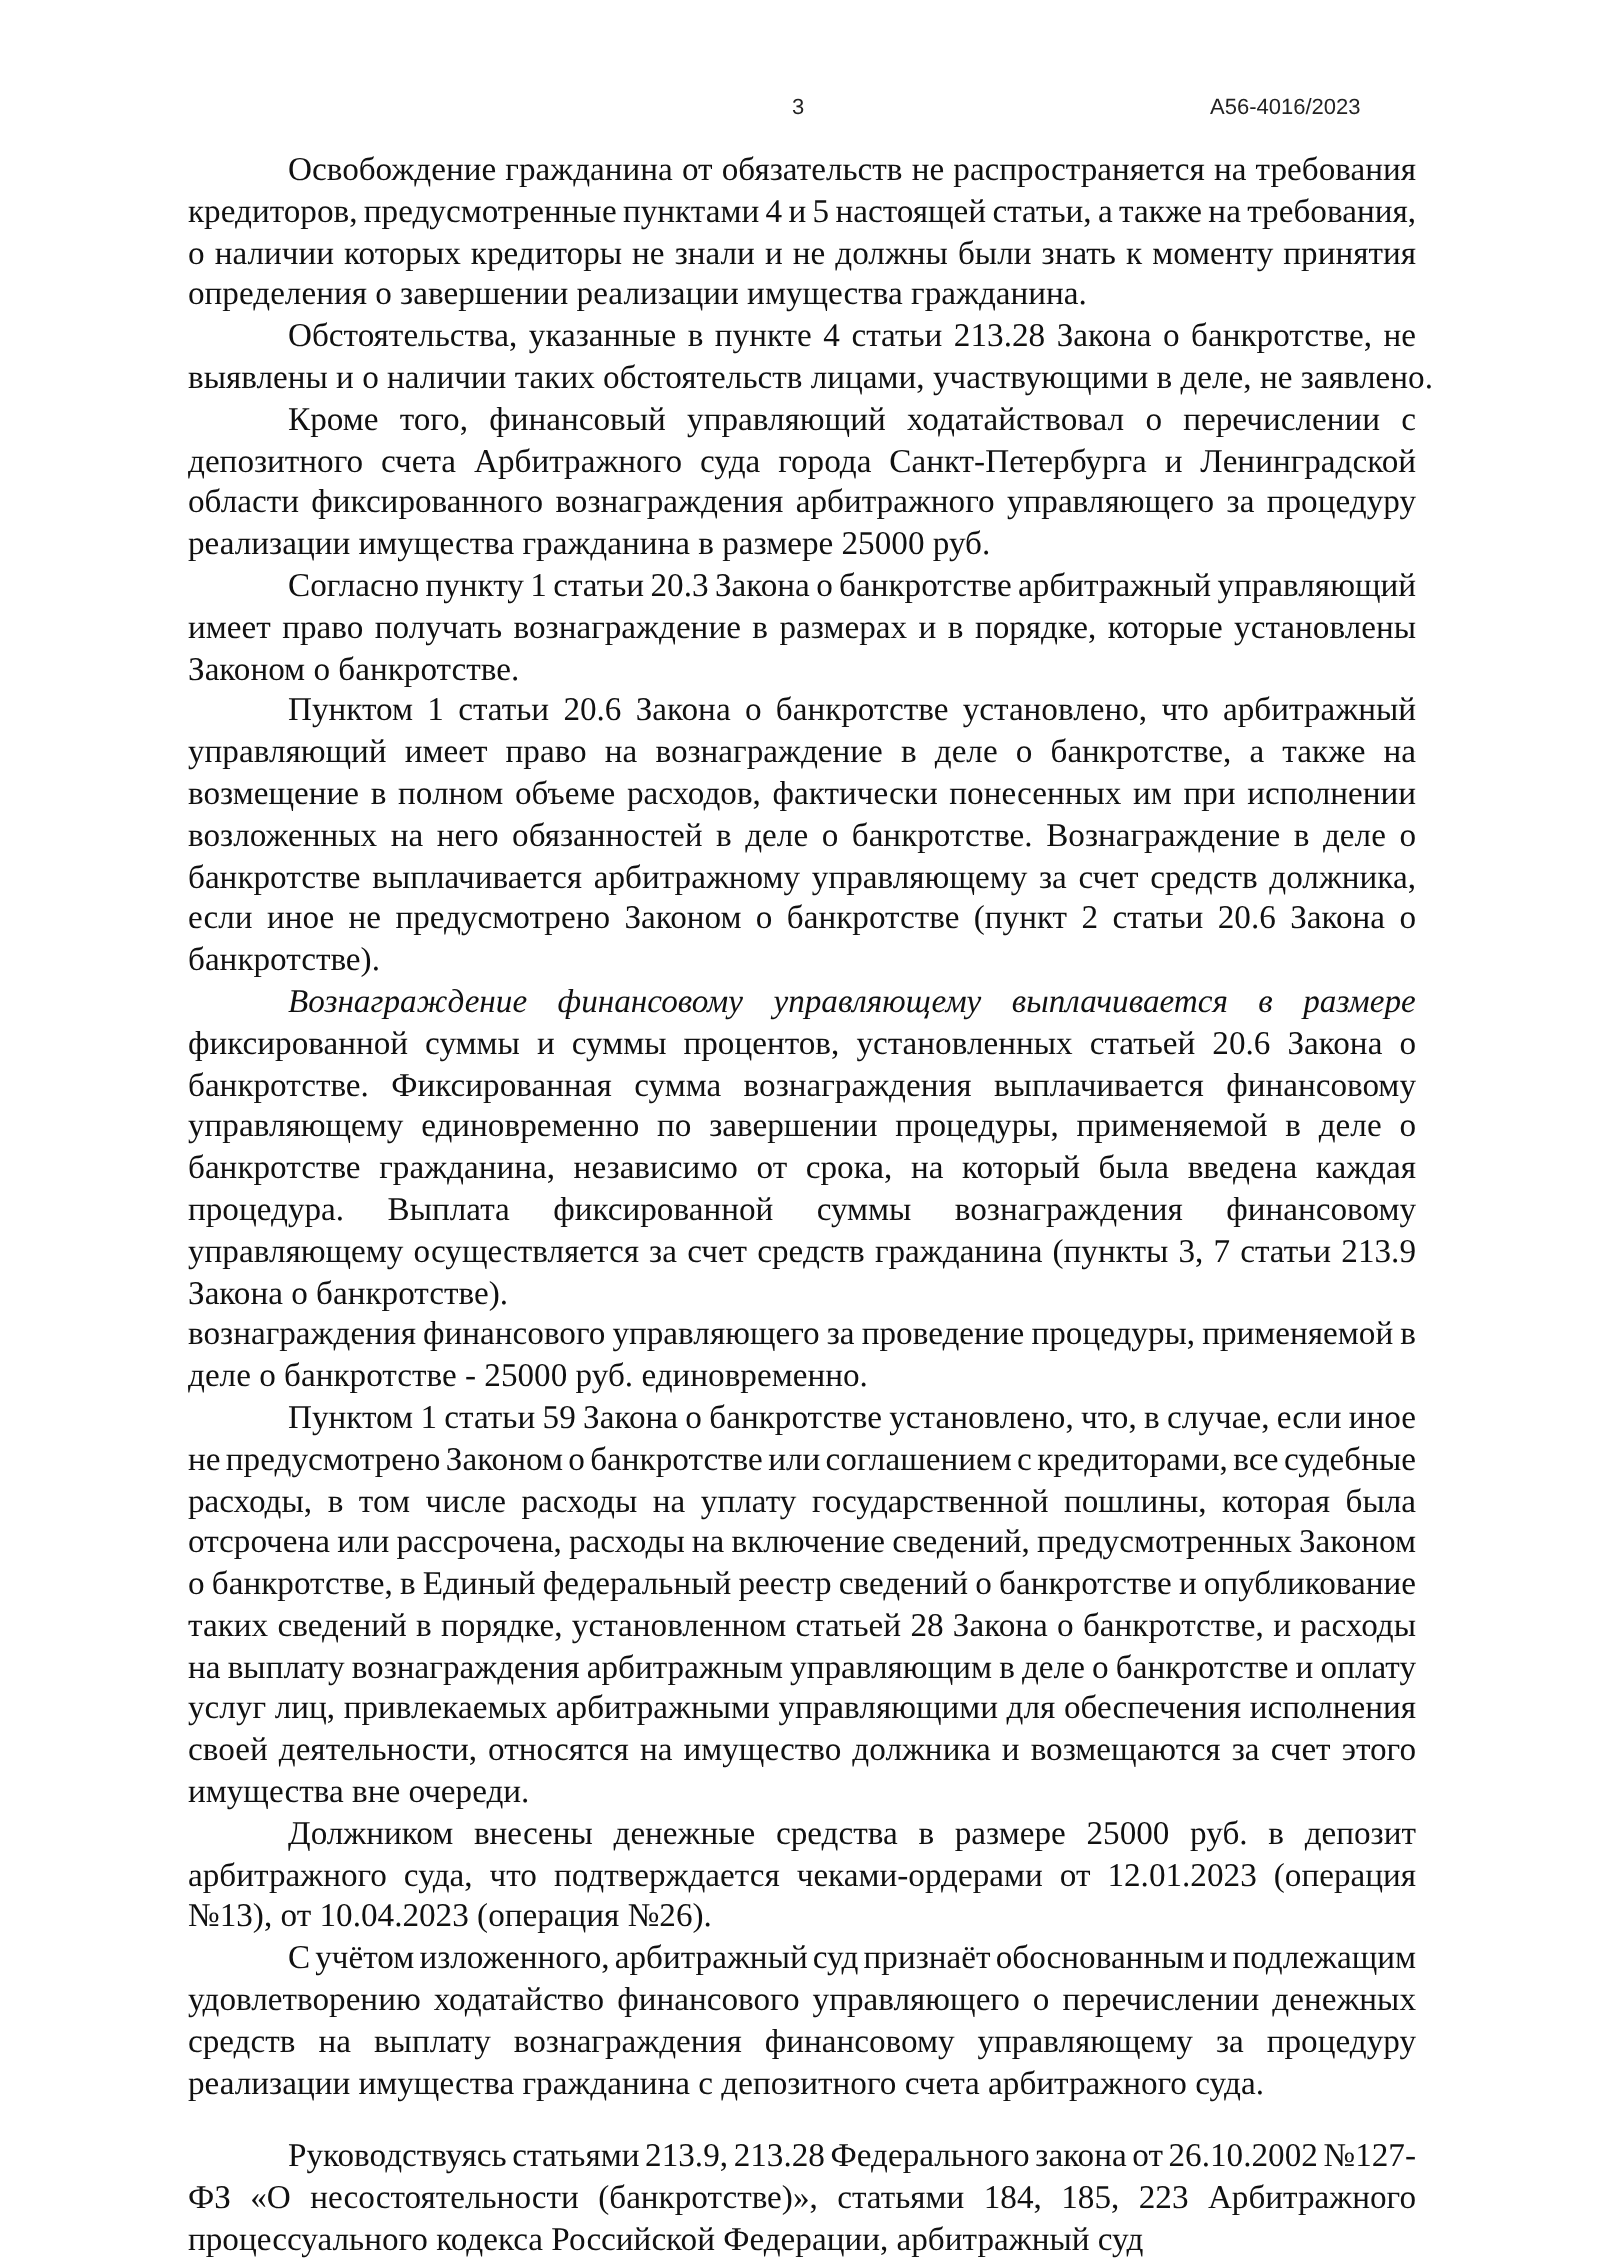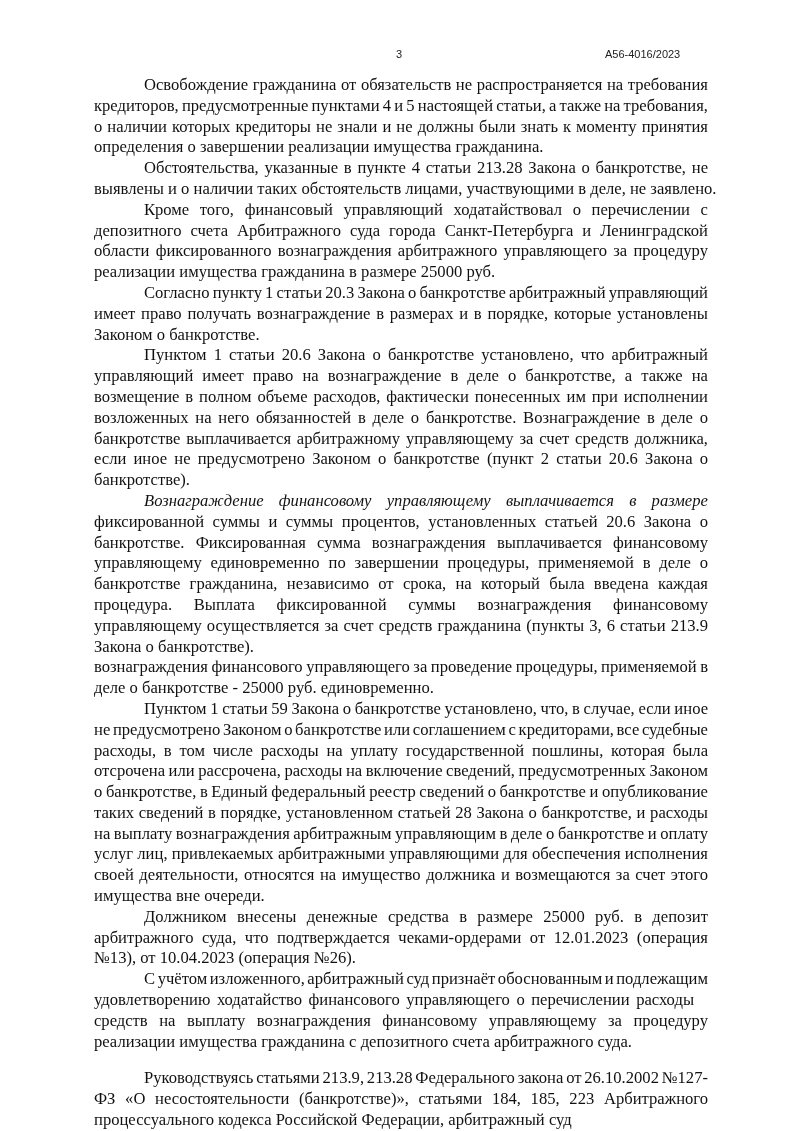--- a/index.html
+++ b/index.html
@@ -59,21 +59,21 @@
       <div class="line" style="white-space: nowrap; text-align: left; text-align-last: left;"><span style="white-space: nowrap; word-spacing: 3.03125px;">если иное не предусмотрено Законом о банкротстве (пункт 2 статьи 20.6 Закона о</span></div>
       <div class="line last">банкротстве).</div>
     </div>
     <div>
       <div class="line indent" style="white-space: nowrap; text-align: left; text-align-last: left; font-style: italic;"><span style="white-space: nowrap; word-spacing: 11.075px;">Вознаграждение финансовому управляющему выплачивается в размере</span></div>
       <div class="line" style="white-space: nowrap; text-align: left; text-align-last: left;"><span style="white-space: nowrap; word-spacing: 4.37326px;">фиксированной суммы и суммы процентов, установленных статьей 20.6 Закона о</span></div>
       <div class="line" style="white-space: nowrap; text-align: left; text-align-last: left;"><span style="white-space: nowrap; word-spacing: 7.07188px;">банкротстве. Фиксированная сумма вознаграждения выплачивается финансовому</span></div>
       <div class="line" style="white-space: nowrap; text-align: left; text-align-last: left;"><span style="white-space: nowrap; word-spacing: 4.73242px;">управляющему единовременно по завершении процедуры, применяемой в деле о</span></div>
       <div class="line" style="white-space: nowrap; text-align: left; text-align-last: left;"><span style="white-space: nowrap; word-spacing: 5.15972px;">банкротстве гражданина, независимо от срока, на который была введена каждая</span></div>
       <div class="line" style="white-space: nowrap; text-align: left; text-align-last: left;"><span style="white-space: nowrap; word-spacing: 17.5562px;">процедура. Выплата фиксированной суммы вознаграждения финансовому</span></div>
-      <div class="line" style="white-space: nowrap; text-align: left; text-align-last: left;"><span style="white-space: nowrap; word-spacing: 0.940625px;">управляющему осуществляется за счет средств гражданина (пункты 3, 6 статьи 213.9</span></div>
+      <div class="line" style="white-space: nowrap; text-align: left; text-align-last: left;"><span style="white-space: nowrap; word-spacing: 0.940625px;">управляющему осуществляется за счет средств гражданина (пункты 3, 7 статьи 213.9</span></div>
       <div class="line last">Закона о банкротстве).</div>
     </div>
     <div>
       <div class="line" style="white-space: nowrap; text-align: left; text-align-last: left;"><span style="white-space: nowrap; word-spacing: -0.582589px;">вознаграждения финансового управляющего за проведение процедуры, применяемой в</span></div>
       <div class="line last">деле о банкротстве - 25000 руб. единовременно.</div>
     </div>
     <div>
       <div class="line indent" style="white-space: nowrap; text-align: left; text-align-last: left;"><span style="white-space: nowrap; word-spacing: -0.473958px;">Пунктом 1 статьи 59 Закона о банкротстве установлено, что, в случае, если иное</span></div>
       <div class="line" style="white-space: nowrap; text-align: left; text-align-last: left;"><span style="white-space: nowrap; word-spacing: -1.47031px;">не предусмотрено Законом о банкротстве или соглашением с кредиторами, все судебные</span></div>
       <div class="line" style="white-space: nowrap; text-align: left; text-align-last: left;"><span style="white-space: nowrap; word-spacing: 3.63281px;">расходы, в том числе расходы на уплату государственной пошлины, которая была</span></div>
@@ -85,21 +85,21 @@
       <div class="line" style="white-space: nowrap; text-align: left; text-align-last: left;"><span style="white-space: nowrap; word-spacing: 1.39375px; margin-top: 19px;">своей деятельности, относятся на имущество должника и возмещаются за счет этого</span></div>
       <div class="line last">имущества вне очереди.</div>
     </div>
     <div>
       <div class="line indent" style="white-space: nowrap; text-align: left; text-align-last: left;"><span style="white-space: nowrap; word-spacing: 6.19444px;">Должником внесены денежные средства в размере 25000 руб. в депозит</span></div>
       <div class="line" style="white-space: nowrap; text-align: left; text-align-last: left;"><span style="white-space: nowrap; word-spacing: 4.35268px;">арбитражного суда, что подтверждается чеками-ордерами от 12.01.2023 (операция</span></div>
       <div class="line last">№13), от 10.04.2023 (операция №26).</div>
     </div>
     <div>
       <div class="line indent" style="white-space: nowrap; text-align: right; text-align-last: left;"><span style="white-space: nowrap; word-spacing: -1.58984px;">С учётом изложенного, арбитражный суд признаёт обоснованным и подлежащим</span></div>
-      <div class="line" style="white-space: nowrap; text-align: left; text-align-last: left;"><span style="white-space: nowrap; word-spacing: 2.38802px;">удовлетворению ходатайство финансового управляющего о перечислении расходы</span></div>
+      <div class="line" style="white-space: nowrap; text-align: left; text-align-last: left;"><span style="white-space: nowrap; word-spacing: 2.38802px;">удовлетворению ходатайство финансового управляющего о перечислении денежных</span></div>
       <div class="line" style="white-space: nowrap; text-align: left; text-align-last: left;"><span style="white-space: nowrap; word-spacing: 7.35491px;">средств на выплату вознаграждения финансовому управляющему за процедуру</span></div>
       <div class="line last">реализации имущества гражданина с депозитного счета арбитражного суда.</div>
     </div>
     <div>
       <div class="line indent" style="white-space: nowrap; text-align: left; text-align-last: left; margin-top: 16px;"><span style="white-space: nowrap; word-spacing: -1.34766px;">Руководствуясь статьями 213.9, 213.28 Федерального закона от 26.10.2002 №127-</span></div>
       <div class="line" style="white-space: nowrap; text-align: left; text-align-last: left;"><span style="white-space: nowrap; word-spacing: 5.55078px;">ФЗ «О несостоятельности (банкротстве)», статьями 184, 185, 223 Арбитражного</span></div>
       <div class="line last">процессуального кодекса Российской Федерации, арбитражный суд</div>
     </div>
   </div>
 

